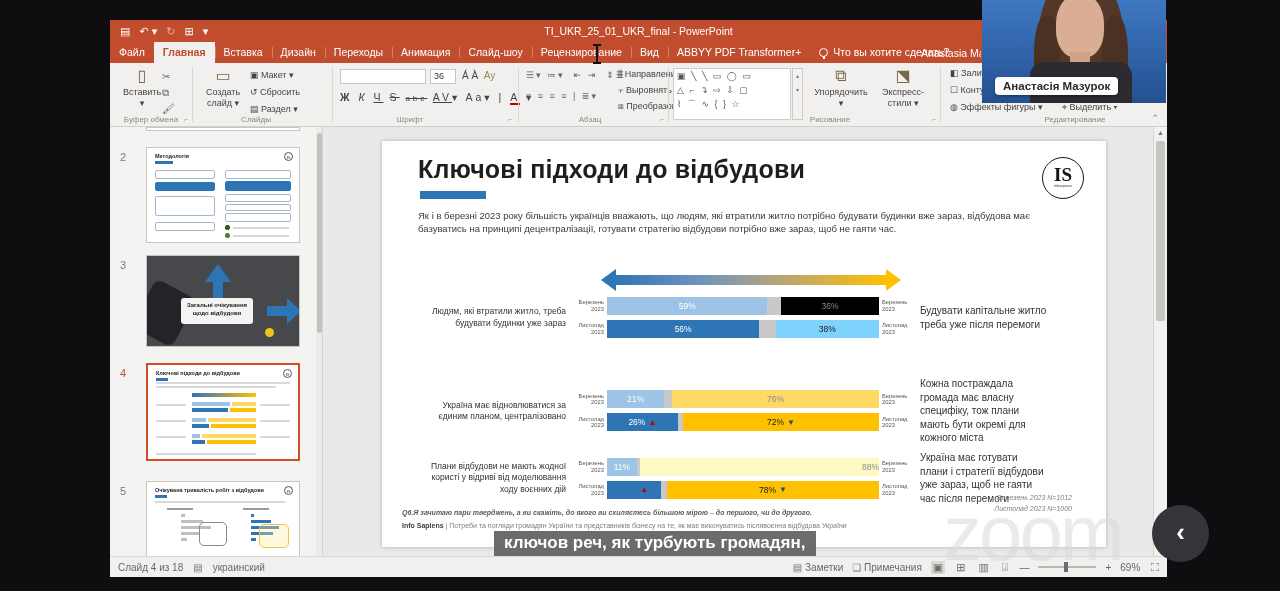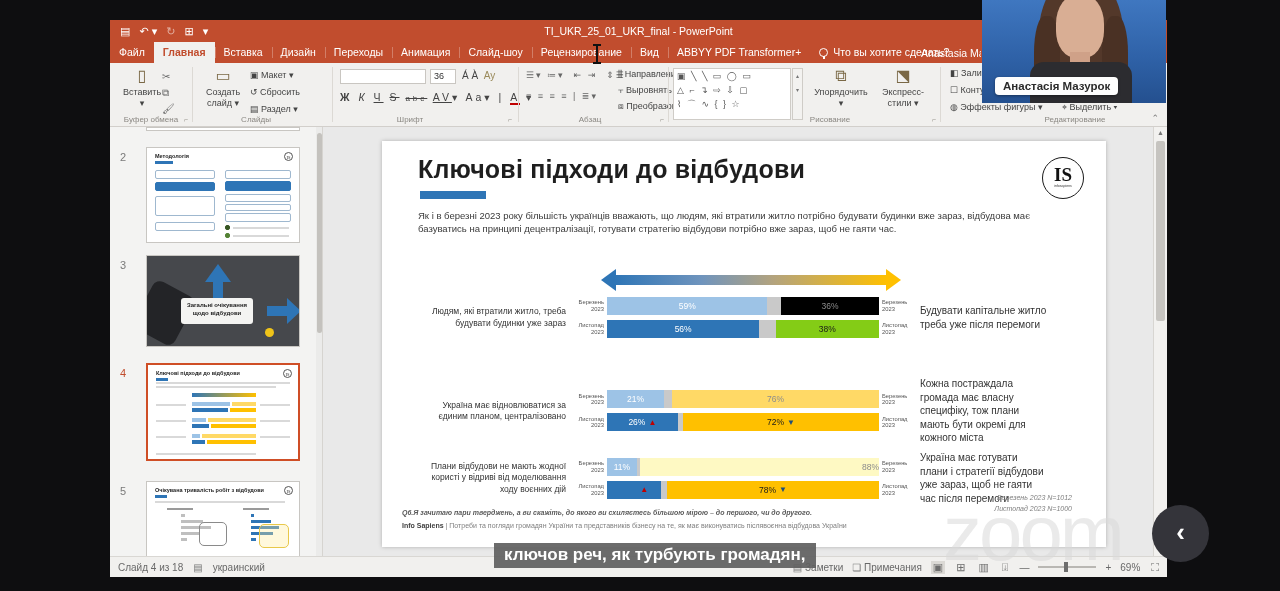--- a/index.html
+++ b/index.html
@@ -109,21 +109,21 @@
   .hair { position:absolute; left:56px; top:-26px; width:86px; height:150px; background:#53382a; border-radius:44% 44% 30% 30%; }
   .face { position:absolute; left:74px; top:-6px; width:48px; height:64px; background:#d9ae94; border-radius:46% 46% 42% 42%; }
   .neck { position:absolute; left:88px; top:52px; width:20px; height:16px; background:#cfa188; }
   .torso { position:absolute; left:48px; top:62px; width:102px; height:48px; background:#2c2c30; border-radius:14px 14px 0 0; }
   .hair-l { position:absolute; left:52px; top:16px; width:26px; height:92px; background:#4a3124; border-radius:40%; }
   .hair-r { position:absolute; left:120px; top:16px; width:26px; height:92px; background:#4a3124; border-radius:40%; }
   #name-tag { position:absolute; left:13px; top:77px; background:#fdfdfd; border-radius:4px; padding:3px 8px;
      font-size:11.5px; font-weight:bold; color:#2b2b2b; box-shadow:0 1px 3px rgba(0,0,0,.4); white-space:nowrap; }
 
   #caption { position:absolute; left:494px; top:531px; background:rgba(95,95,95,.92); color:#fff;
-     font-size:17px; font-weight:bold; padding:2px 10px 3px; white-space:nowrap;margin-top:12px; }
+     font-size:17px; font-weight:bold; padding:2px 10px 3px; white-space:nowrap; }
 
   #watermark { position:absolute; left:943px; top:488px; font-size:78px; font-weight:500; letter-spacing:-3px;
      color:rgba(216,216,216,.55); pointer-events:none; }
 
   #nav-circle { position:absolute; left:1152px; top:505px; width:57px; height:57px; border-radius:50%;
      background:#34343a; color:#fff; font-size:26px; font-weight:bold; text-align:center; line-height:54px; }
 
   #ibeam { position:absolute; left:592px; top:44px; width:10px; height:20px; }
   #ibeam .v { position:absolute; left:4px; top:0; width:2px; height:20px; background:#111; }
   #ibeam .h1,#ibeam .h2 { position:absolute; left:1px; width:8px; height:2px; background:#111; }
@@ -349,21 +349,21 @@
 2023</div>
                   </div>
                   <div class="bar-row">
                     <div class="mini l">Листопад
 2023</div>
                     <div class="track">
                       <div class="seg" style="width: 56%; background: rgb(46, 117, 182);">
                         <span style="color: rgb(255, 255, 255);">56%</span>
                       </div>
                       <div class="seg" style="width: 6%; background: rgb(201, 201, 201);"></div>
-                      <div class="seg" style="width: 38%; background: #84cc16;">
+                      <div class="seg" style="width: 38%; background: #7dd3fc;">
                         <span style="color: rgb(26, 26, 26);">38%</span>
                       </div>
                     </div>
                     <div class="mini r">Листопад
 2023</div>
                   </div>
                 </div>
                 <div class="g-right">Будувати капітальне житло треба уже після перемоги</div>
               </div>
               <div class="chart-group" style="top: 236px;">

